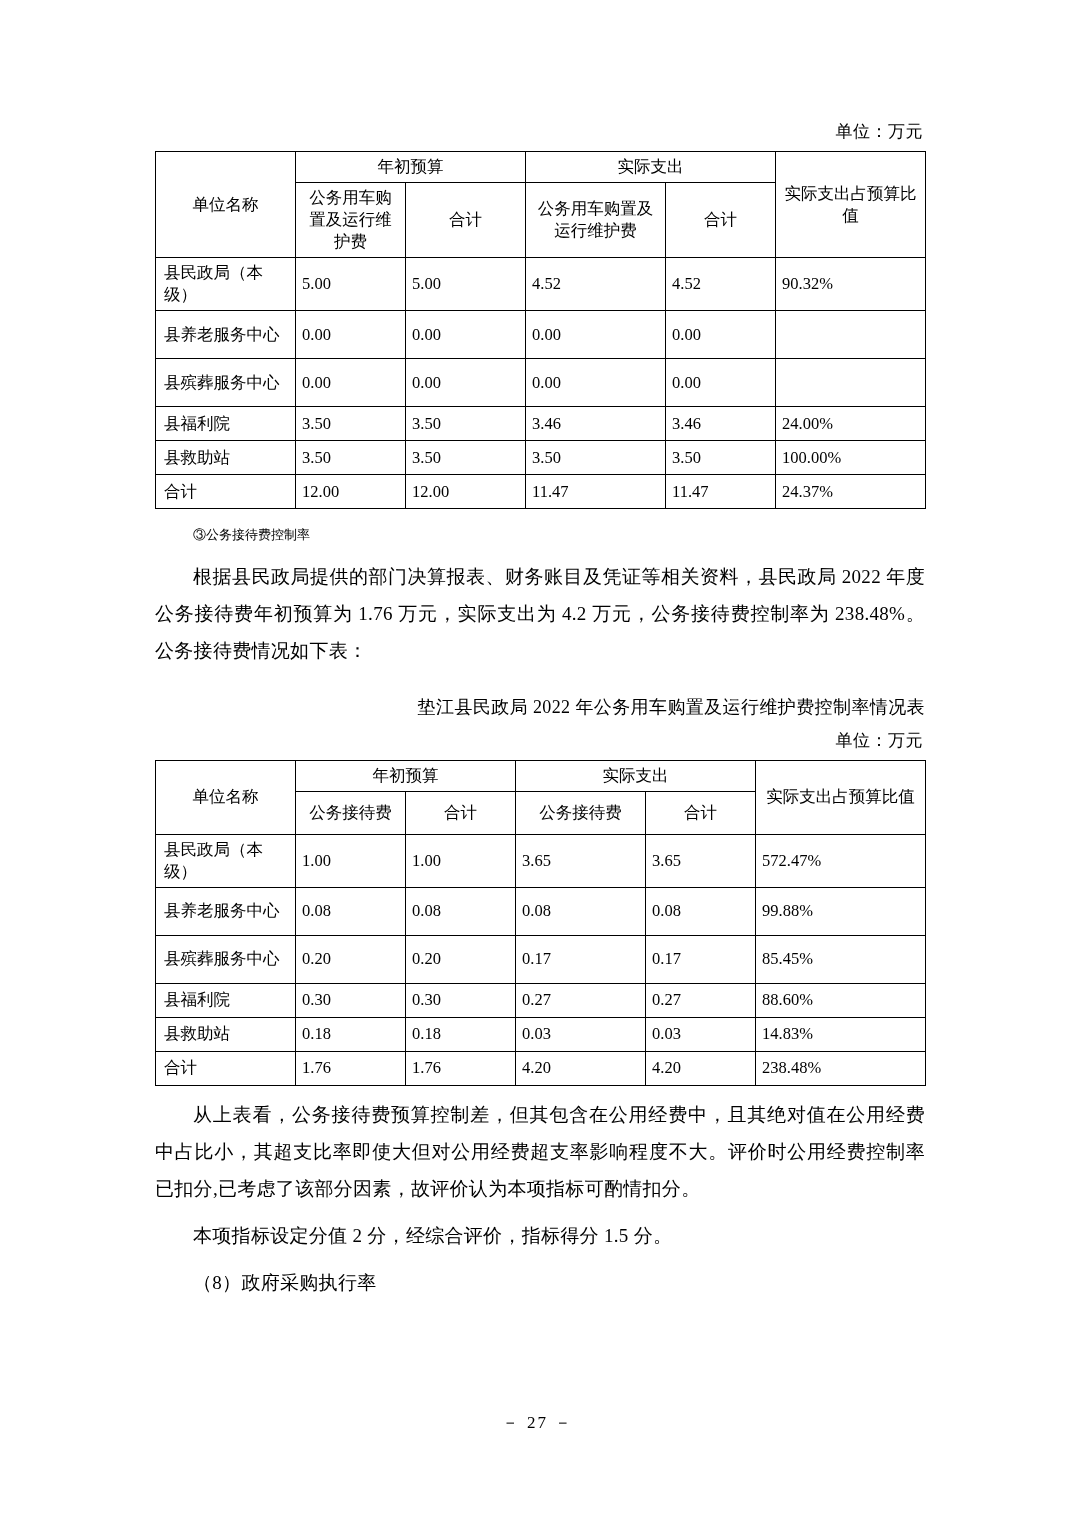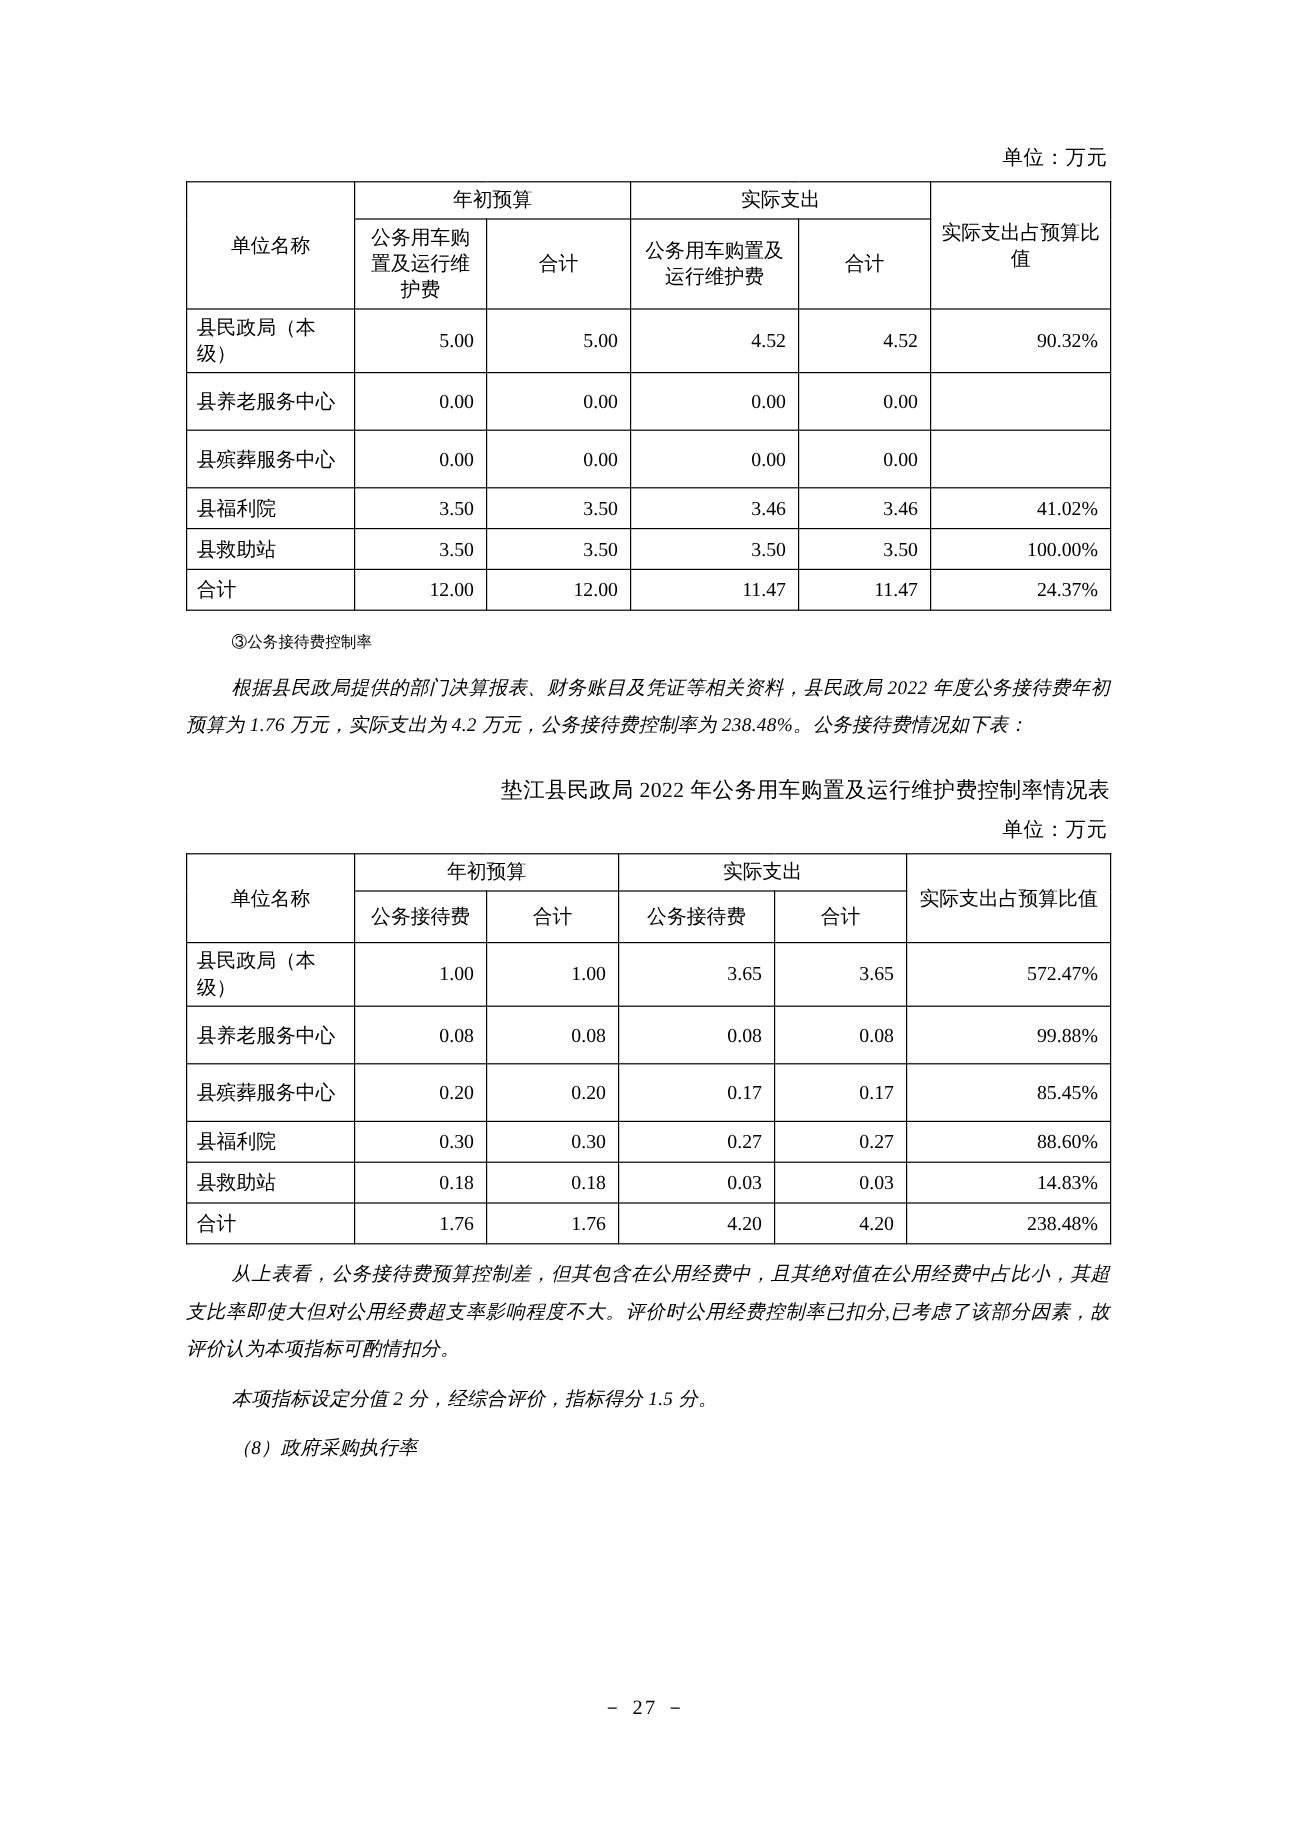--- a/index.html
+++ b/index.html
@@ -39,34 +39,33 @@
     width: 770px;
     table-layout: fixed;
     font-size: 16.5px;
   }
   table.grid td, table.grid th {
     border: 1px solid #000000;
     padding: 4px 6px;
     vertical-align: middle;
     font-weight: normal;
   }
-  .r { text-align: right; padding-right: 10px !important; }
+  .r { padding-right: 10px !important; }
   .l { text-align: left; padding-left: 8px !important; }
   .hdr { text-align: center; }
   .tall { height: 44px; }
   .rowh { height: 48px; }
   .rowh-s { height: 34px; }
   p.body {
-    font-size: 16px;
+    font-size: 19px;
     line-height: 1.95;
     margin: 10px 0 0 0;
     text-align: justify;
     text-indent: 38px;
     letter-spacing: 0.3px;
-    font-style: italic;
   }
   p.sub {
     font-size: 13px;
     line-height: 1.9;
     margin: 14px 0 6px 0;
     text-indent: 38px;
   }
   .tbl-title {
     text-align: right;
     font-size: 18px;
@@ -137,21 +136,21 @@
           <td class="r">0.00</td>
           <td class="r">0.00</td>
           <td class="r"></td>
         </tr>
         <tr class="rowh-s">
           <td class="l">县福利院</td>
           <td class="r">3.50</td>
           <td class="r">3.50</td>
           <td class="r">3.46</td>
           <td class="r">3.46</td>
-          <td class="r">41.02%</td>
+          <td class="r">24.00%</td>
         </tr>
         <tr class="rowh-s">
           <td class="l">县救助站</td>
           <td class="r">3.50</td>
           <td class="r">3.50</td>
           <td class="r">3.50</td>
           <td class="r">3.50</td>
           <td class="r">100.00%</td>
         </tr>
         <tr class="rowh-s">

